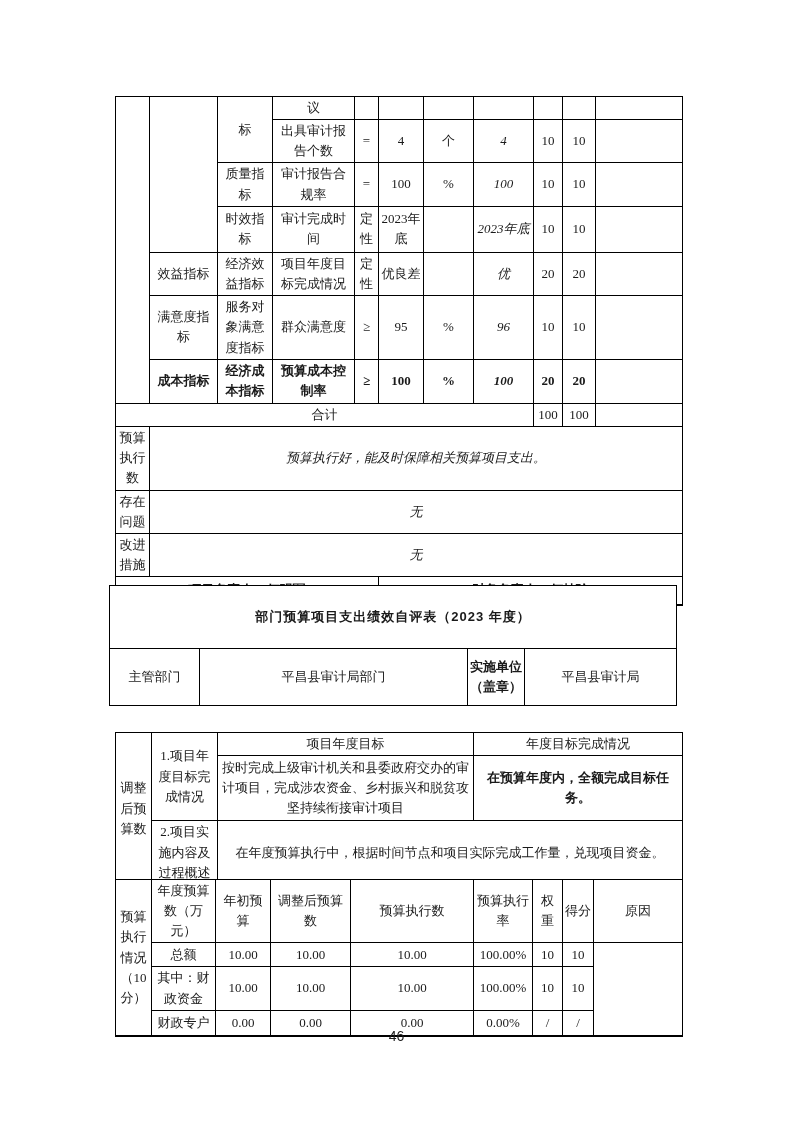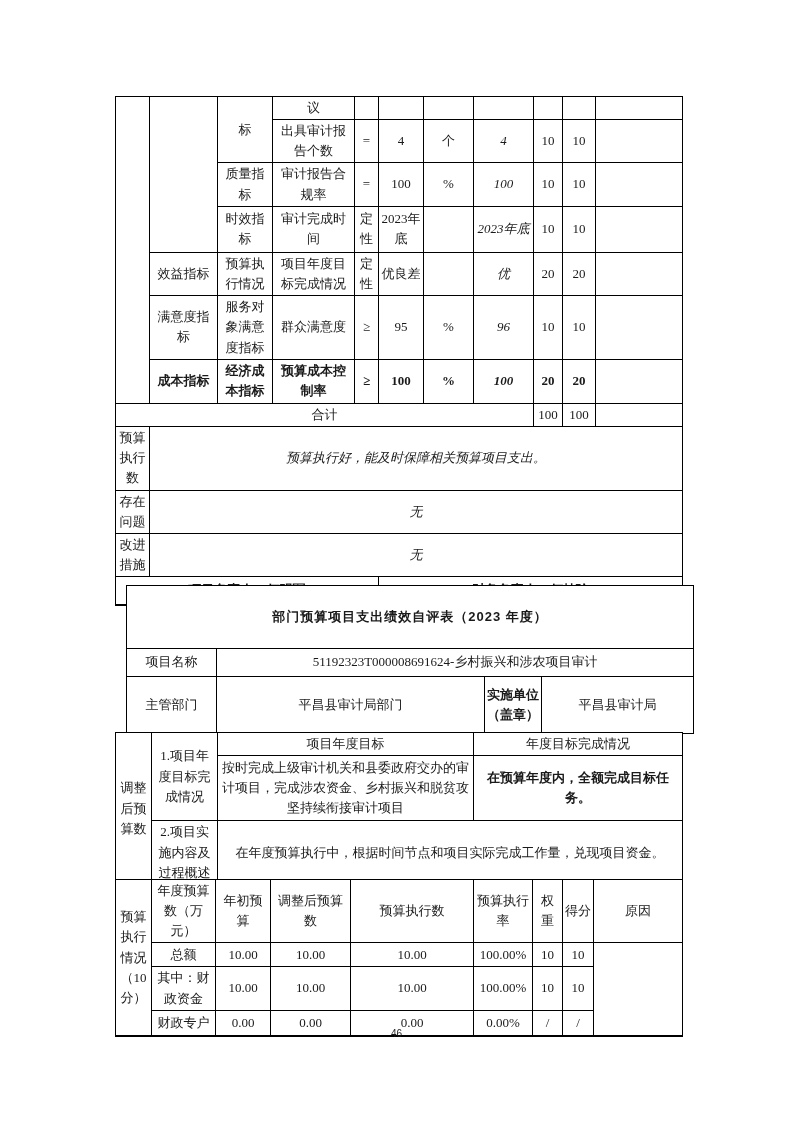--- a/index.html
+++ b/index.html
@@ -24,21 +24,21 @@
   .left-sm { text-align:left; padding-left:6px; }
   .left-lg { text-align:left; padding-left:13px; }
   .vtop { vertical-align:top; padding-top:3px; }
   .title-cell {
     font-family:"Liberation Sans","DejaVu Sans",sans-serif;
     font-weight:bold; font-size:21px; letter-spacing:1px;
   }
   .hdr-sm { font-size:12px; padding:0; }
   .page-num {
     position:absolute; left:0; right:0; top:1028px; text-align:center;
-    font-size:10px; font-family:"Liberation Sans","DejaVu Sans",sans-serif;
+    font-size:14px; font-family:"Liberation Sans","DejaVu Sans",sans-serif;
   }
 </style>
 </head>
 <body>
 
 <div class="page">
 
   <table class="doc thickb" style="left:115px; top:96px; width:567px;">
     <colgroup>
       <col style="width:34px">
@@ -94,21 +94,21 @@
         <td>定性</td>
         <td>2023年底</td>
         <td></td>
         <td class="kai">2023年底</td>
         <td>10</td>
         <td>10</td>
         <td></td>
       </tr>
       <tr style="height:38px;">
         <td>效益指标</td>
-        <td>预算执行情况</td>
+        <td>经济效益指标</td>
         <td>项目年度目标完成情况</td>
         <td>定性</td>
         <td>优良差</td>
         <td></td>
         <td class="kai">优</td>
         <td>20</td>
         <td>20</td>
         <td></td>
       </tr>
       <tr style="height:64px;">
@@ -153,34 +153,30 @@
         <td>改进措施</td>
         <td colspan="10" class="kai left-lg">无</td>
       </tr>
       <tr style="height:28px;">
         <td colspan="5" class="hei left-sm">项目负责人：何明军</td>
         <td colspan="6" class="hei left-sm">财务负责人：何桂珍</td>
       </tr>
     </tbody>
   </table>
 
-  <table class="doc" style="left:126px; top:585px; width:567px;">
+  <table class="doc" style="left:109px; top:585px; width:567px;">
     <colgroup>
       <col style="width:90px">
         <col style="width:268px">
         <col style="width:57px">
         <col style="width:152px">
     </colgroup>
     <tbody>
       <tr style="height:63px;">
         <td colspan="4" class="title-cell">部门预算项目支出绩效自评表（2023 年度）</td>
-      </tr>
-      <tr style="height:28px;">
-        <td class="left-sm">项目名称</td>
-        <td colspan="3" class="left">51192323T000008691624-乡村振兴和涉农项目审计</td>
       </tr>
       <tr style="height:57px;">
         <td class="left-sm">主管部门</td>
         <td class="left">平昌县审计局部门</td>
         <td class="hei left-sm">实施单位（盖章）</td>
         <td>平昌县审计局</td>
       </tr>
     </tbody>
   </table>
 

